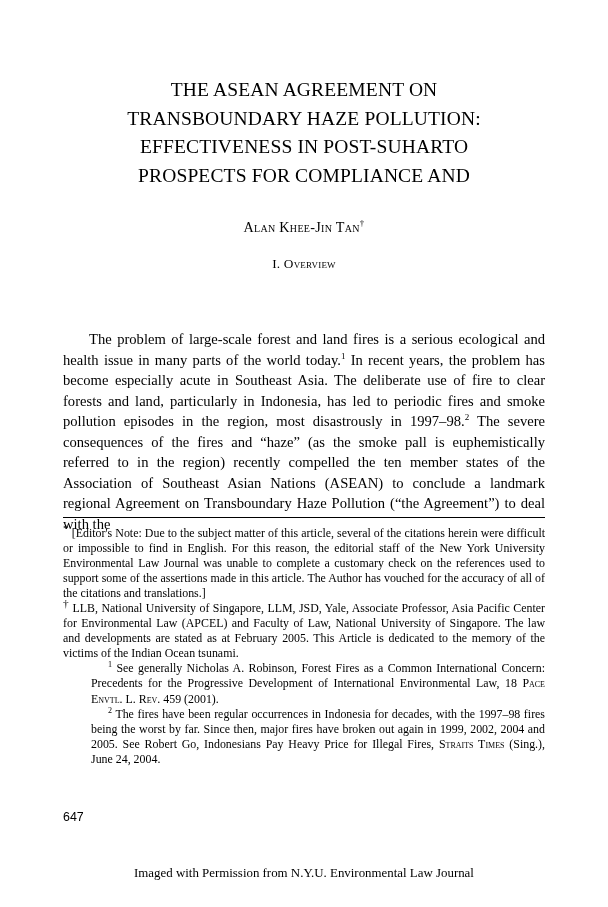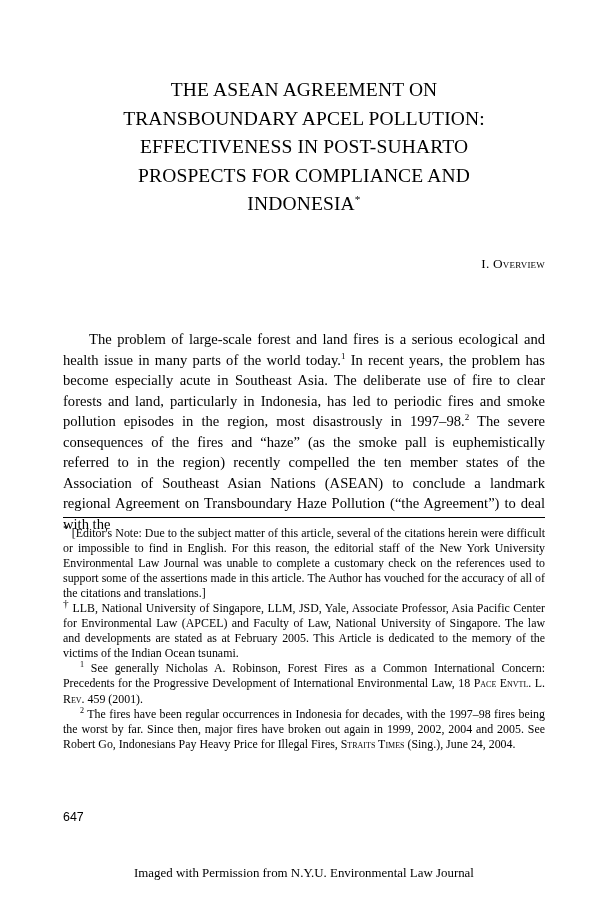--- a/index.html
+++ b/index.html
@@ -60,21 +60,21 @@
     vertical-align: super;
     line-height: 0;
   }
 
   
   .section-heading {
     position: absolute;
     left: 63px;
     top: 256px;
     width: 482px;
-    text-align: right;
+    text-align: center;
     font-size: 13.3px;
     font-variant: small-caps;
     letter-spacing: 0.2px;
   }
 
   
   .body-text {
     position: absolute;
     left: 63px;
     top: 281px;
@@ -115,20 +115,21 @@
   .fn {
     text-align: justify;
     text-justify: inter-word;
     margin: 0;
   }
   .fn-star, .fn-dagger {
     text-indent: 0;
   }
   .fn-num {
     text-indent: 17px;
+    margin-left: 28px;
   }
   .fn sup {
     font-size: 0.68em;
     vertical-align: super;
     line-height: 0;
   }
   .fn .mark-sym {
     font-size: 0.95em;
     vertical-align: super;
     line-height: 0;
@@ -157,26 +158,26 @@
     font-family: Liberation Serif, serif;
   }
 </style>
 </head>
 <body>
 
 <div class="page">
 
   <div class="title-block">
     <div class="title-line">THE ASEAN AGREEMENT ON</div>
-    <div class="title-line">TRANSBOUNDARY APCEL POLLUTION:</div>
+    <div class="title-line">TRANSBOUNDARY HAZE POLLUTION:</div>
     <div class="title-line">EFFECTIVENESS IN POST-SUHARTO</div>
     <div class="title-line">PROSPECTS FOR COMPLIANCE AND</div>
-    <div class="title-line"><span>INDONESIA</span><sup>*</sup></div>
   </div>
 
+  <div class="byline"><span>Alan Khee-Jin Tan</span><sup>†</sup></div>
 
   <div class="section-heading">I. Overview</div>
 
   <div class="body-text"><span>The problem of large-scale forest and land fires is a serious ecological and health issue in many parts of the world today.</span><sup>1</sup><span> In recent years, the problem has become especially acute in Southeast Asia.  The deliberate use of fire to clear forests and land, particularly in Indonesia, has led to periodic fires and smoke pollution episodes in the region, most disastrously in 1997–98.</span><sup>2</sup><span> The severe consequences of the fires and “haze” (as the smoke pall is euphemistically referred to in the region) recently compelled the ten member states of the Association of Southeast Asian Nations (ASEAN) to conclude a landmark regional Agreement on Transboundary Haze Pollution (“the Agreement”) to deal with the</span></div>
 
   <div class="fn-rule"></div>
 
   <div class="footnotes">
 
     <p class="fn fn-star"><span class="mark-sym">*</span> <span class="it">[Editor's Note</span><span>: Due to the subject matter of this article, several of the citations herein were difficult or impossible to find in English.  For this reason, the editorial staff of the New York University Environmental Law Journal was unable to complete a customary check on the references used to support some of the assertions made in this article.  The Author has vouched for the accuracy of all of the citations and translations.]</span></p>

